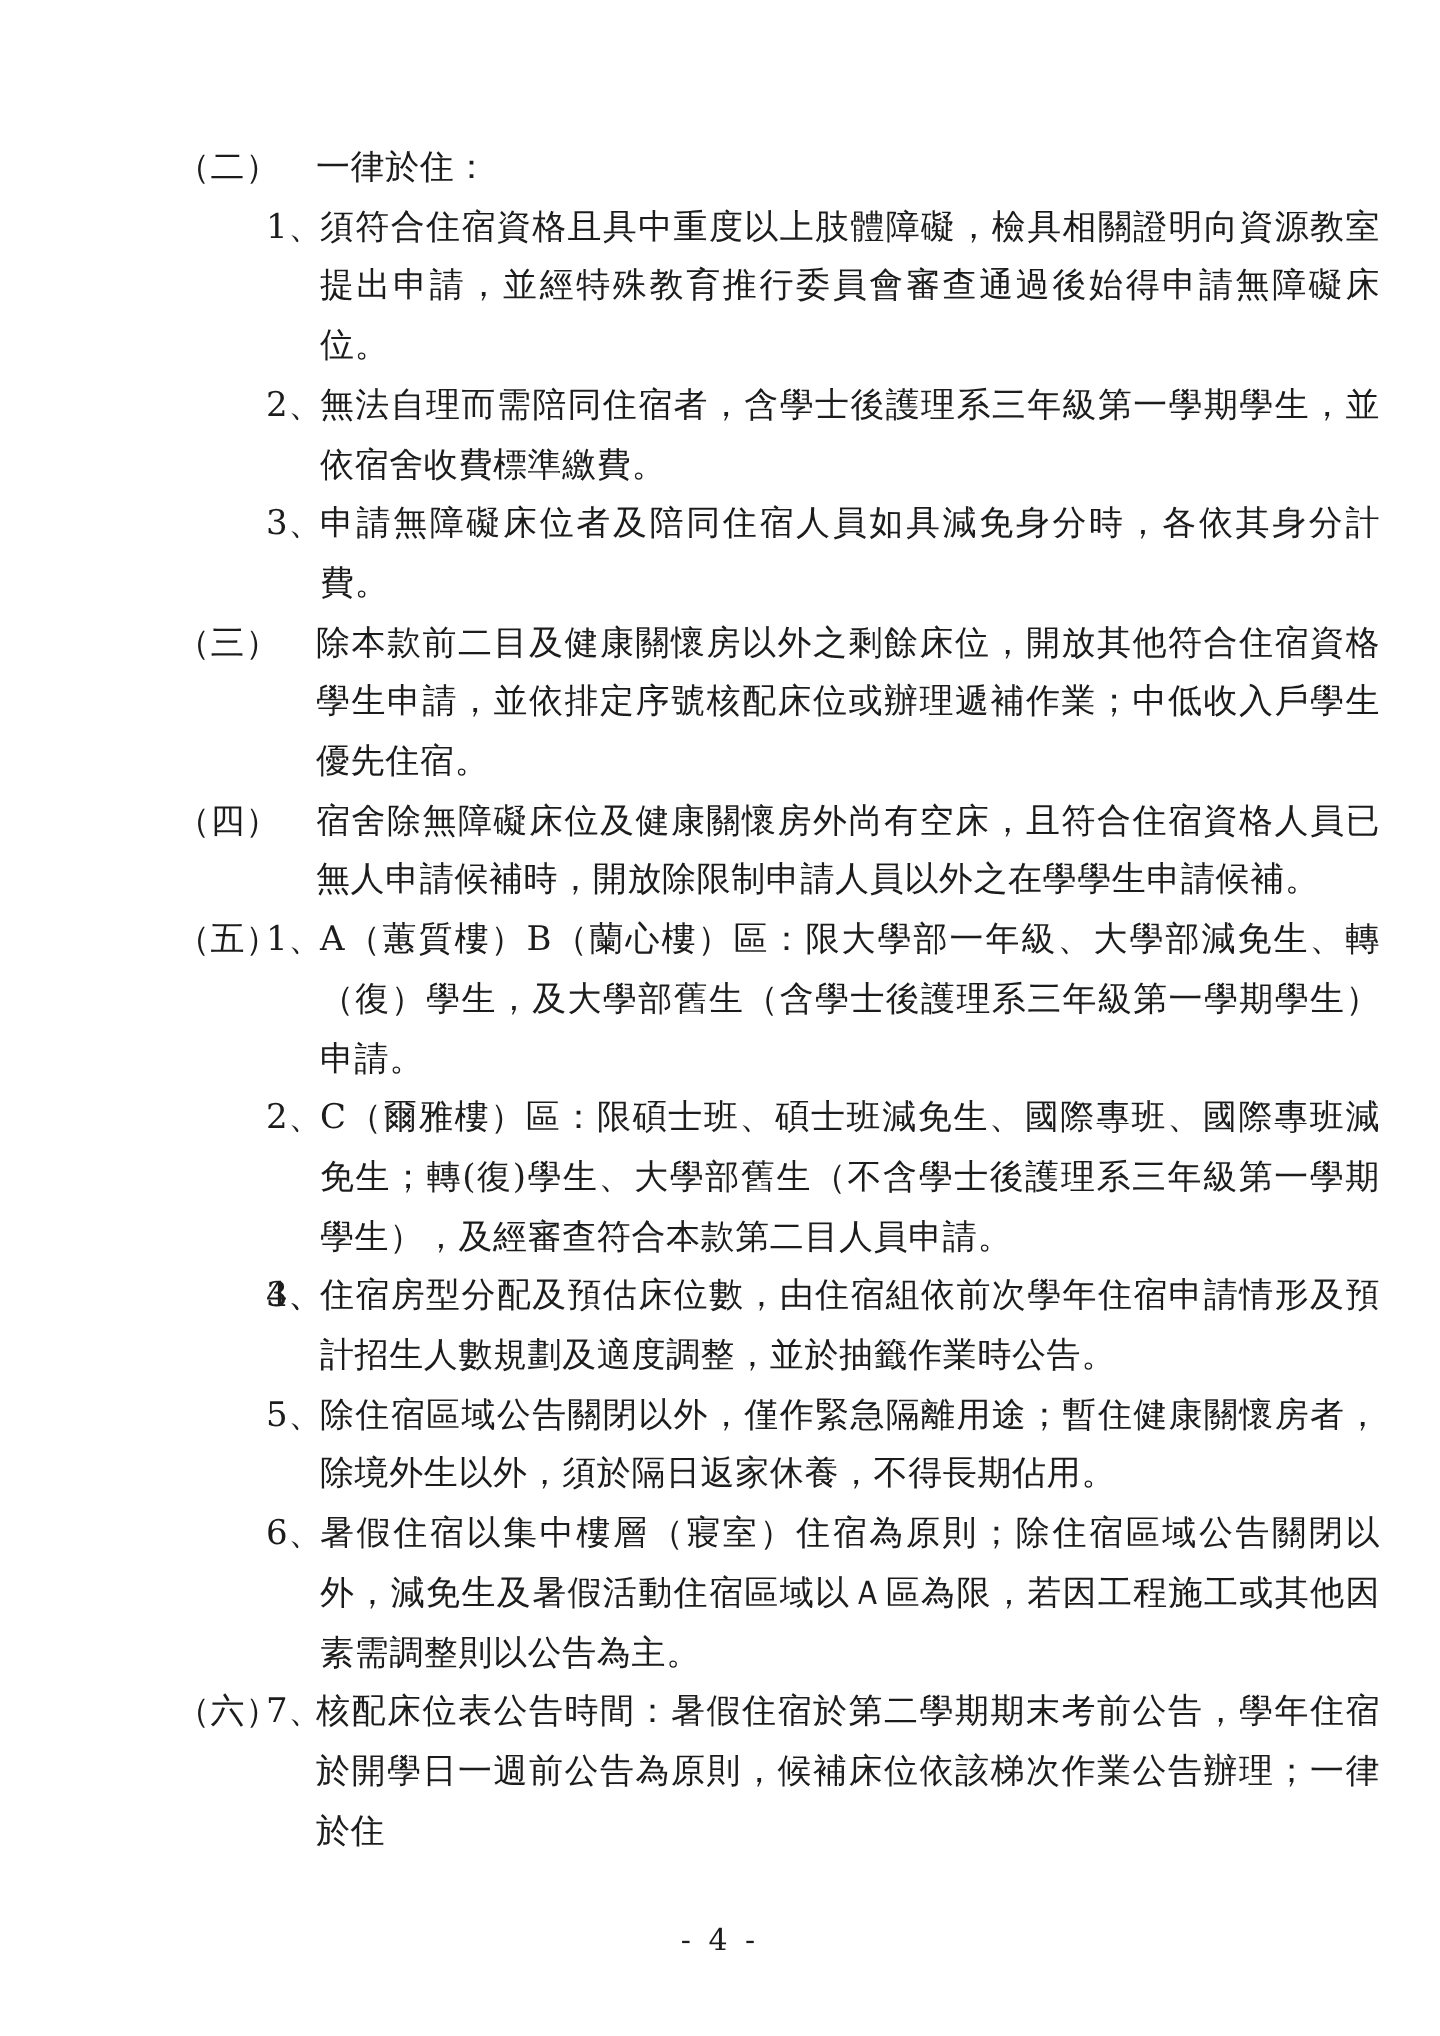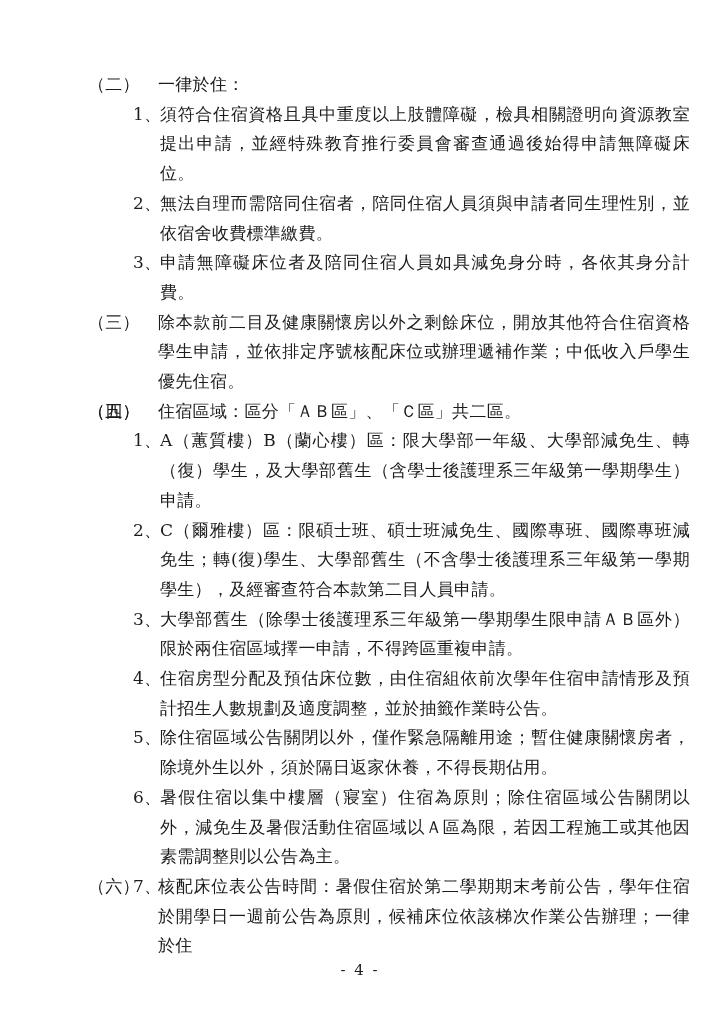--- a/index.html
+++ b/index.html
@@ -66,42 +66,42 @@
 
 <div class="page">
   <div class="doc-body">
       <div class="item l1">
     <span class="label">（二）</span><span class="text">一律於住：</span>
   </div>
       <div class="item l2">
     <span class="label">1、</span><span class="text">須符合住宿資格且具中重度以上肢體障礙，檢具相關證明向資源教室提出申請，並經特殊教育推行委員會審查通過後始得申請無障礙床位。</span>
   </div>
       <div class="item l2">
-    <span class="label">2、</span><span class="text">無法自理而需陪同住宿者，陪同住宿人員須與申請者同生理性別，並依宿舍收費標準繳費。</span>
+    <span class="label">2、</span><span class="text">無法自理而需陪同住宿者，含學士後護理系三年級第一學期學生，並依宿舍收費標準繳費。</span>
   </div>
       <div class="item l2">
     <span class="label">3、</span><span class="text">申請無障礙床位者及陪同住宿人員如具減免身分時，各依其身分計費。</span>
   </div>
       <div class="item l1">
     <span class="label">（三）</span><span class="text">除本款前二目及健康關懷房以外之剩餘床位，開放其他符合住宿資格學生申請，並依排定序號核配床位或辦理遞補作業；中低收入戶學生優先住宿。</span>
   </div>
       <div class="item l1">
-    <span class="label">（四）</span>
+    <span class="label">（四）</span><span class="text">宿舍除無障礙床位及健康關懷房外尚有空床，且符合住宿資格人員已無人申請候補時，開放除限制申請人員以外之在學學生申請候補。</span>
   </div>
       <div class="item l1">
-    <span class="label">（五）</span><span class="text">住宿區域：區分「ＡＢ區」、「Ｃ區」共二區。</span>
+    <span class="label">（五）</span>
   </div>
       <div class="item l2">
     <span class="label">1、</span><span class="text">A（蕙質樓）B（蘭心樓）區：限大學部一年級、大學部減免生、轉（復）學生，及大學部舊生（含學士後護理系三年級第一學期學生）申請。</span>
   </div>
       <div class="item l2">
     <span class="label">2、</span><span class="text">C（爾雅樓）區：限碩士班、碩士班減免生、國際專班、國際專班減免生；轉(復)學生、大學部舊生（不含學士後護理系三年級第一學期學生），及經審查符合本款第二目人員申請。</span>
   </div>
       <div class="item l2">
-    <span class="label">3、</span><span class="text">大學部舊生（除學士後護理系三年級第一學期學生限申請ＡＢ區外）限於兩住宿區域擇一申請，不得跨區重複申請。</span>
+    <span class="label">3、</span>
   </div>
       <div class="item l2">
     <span class="label">4、</span><span class="text">住宿房型分配及預估床位數，由住宿組依前次學年住宿申請情形及預計招生人數規劃及適度調整，並於抽籤作業時公告。</span>
   </div>
       <div class="item l2">
     <span class="label">5、</span><span class="text">除住宿區域公告關閉以外，僅作緊急隔離用途；暫住健康關懷房者，除境外生以外，須於隔日返家休養，不得長期佔用。</span>
   </div>
       <div class="item l2">
     <span class="label">6、</span><span class="text">暑假住宿以集中樓層（寢室）住宿為原則；除住宿區域公告關閉以外，減免生及暑假活動住宿區域以Ａ區為限，若因工程施工或其他因素需調整則以公告為主。</span>
   </div>

